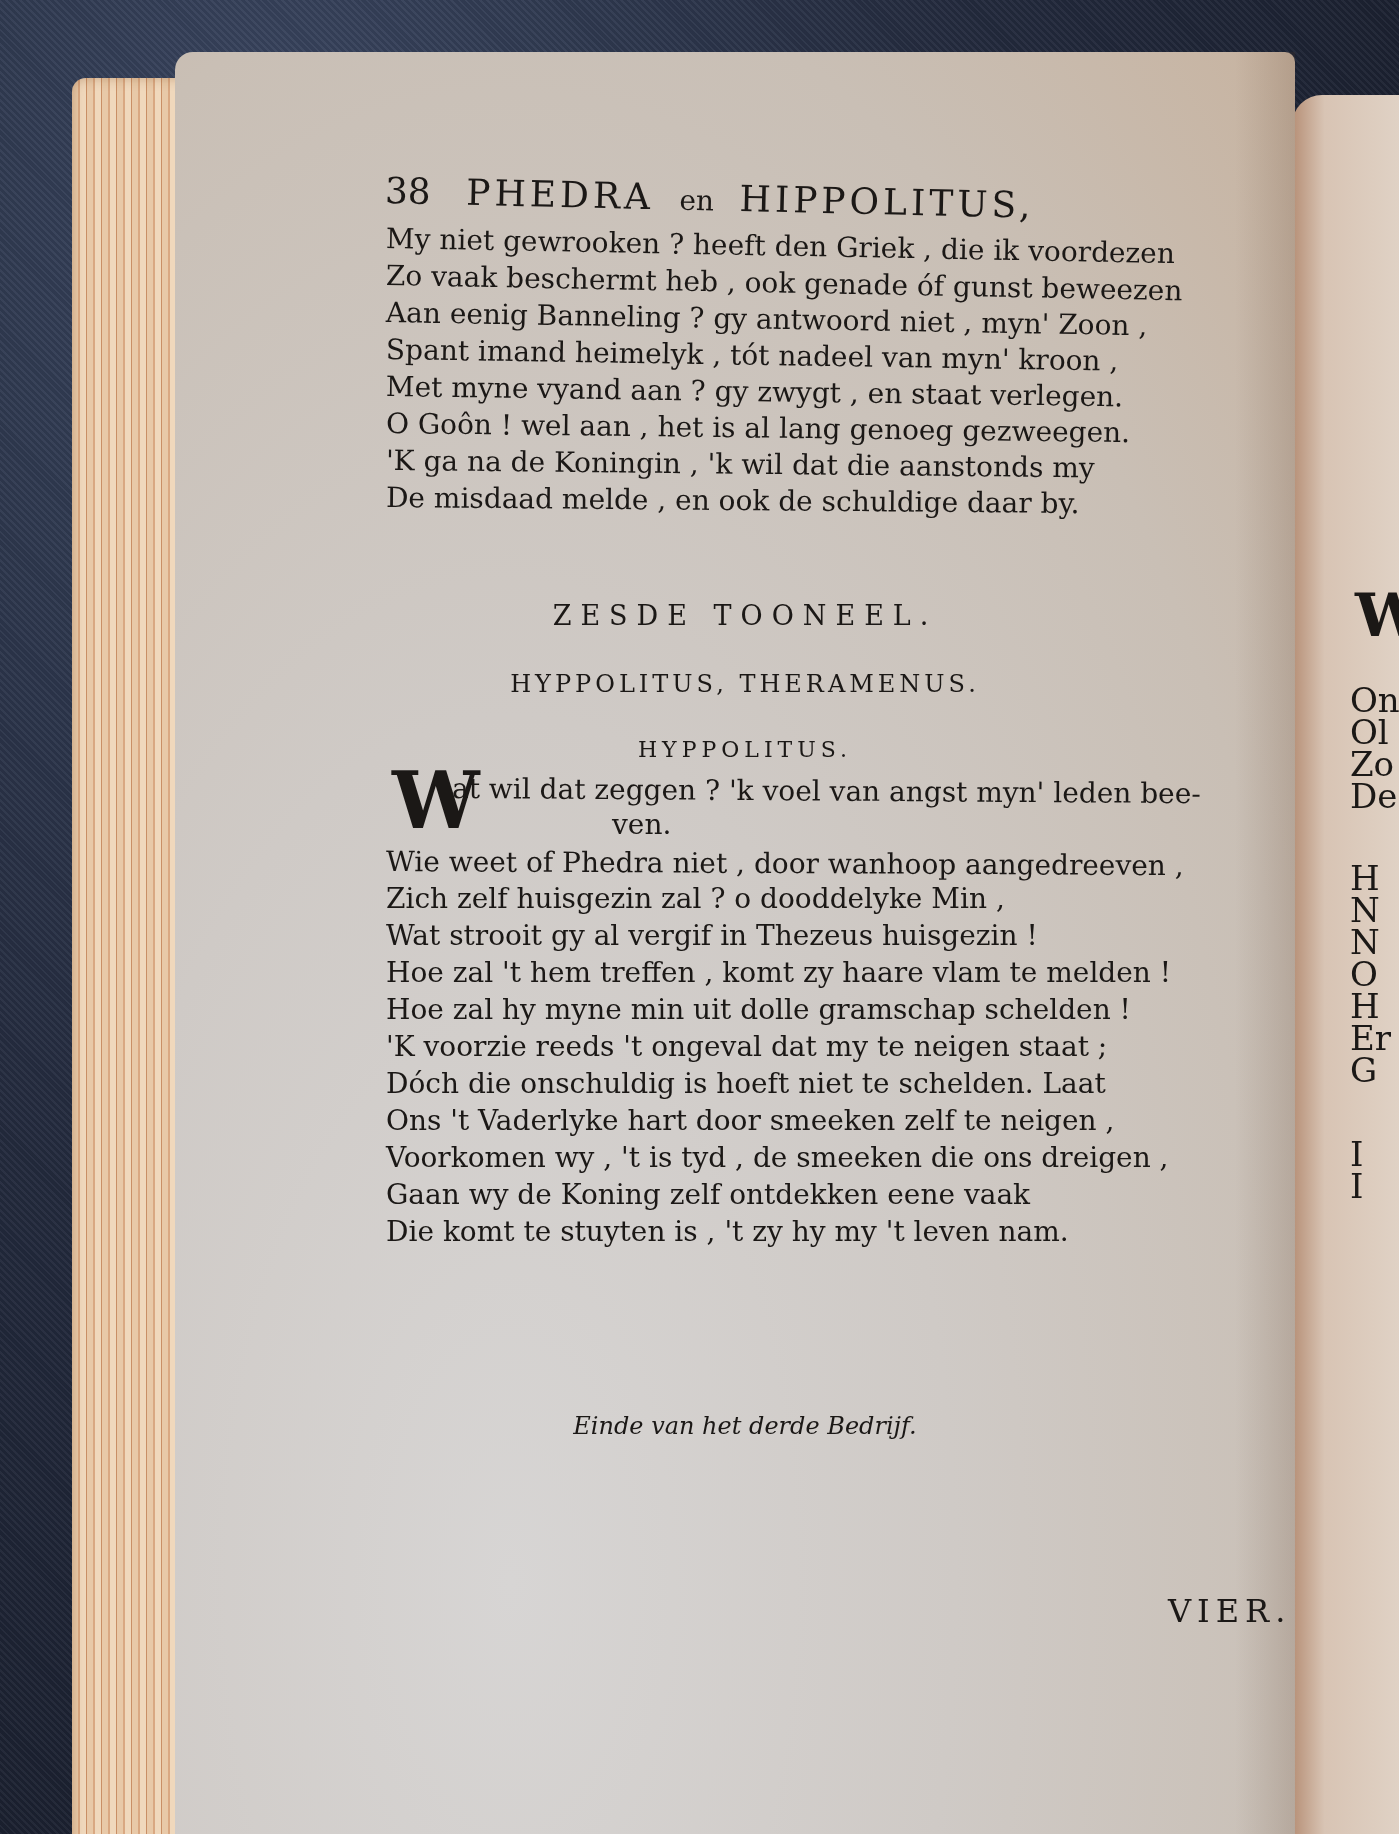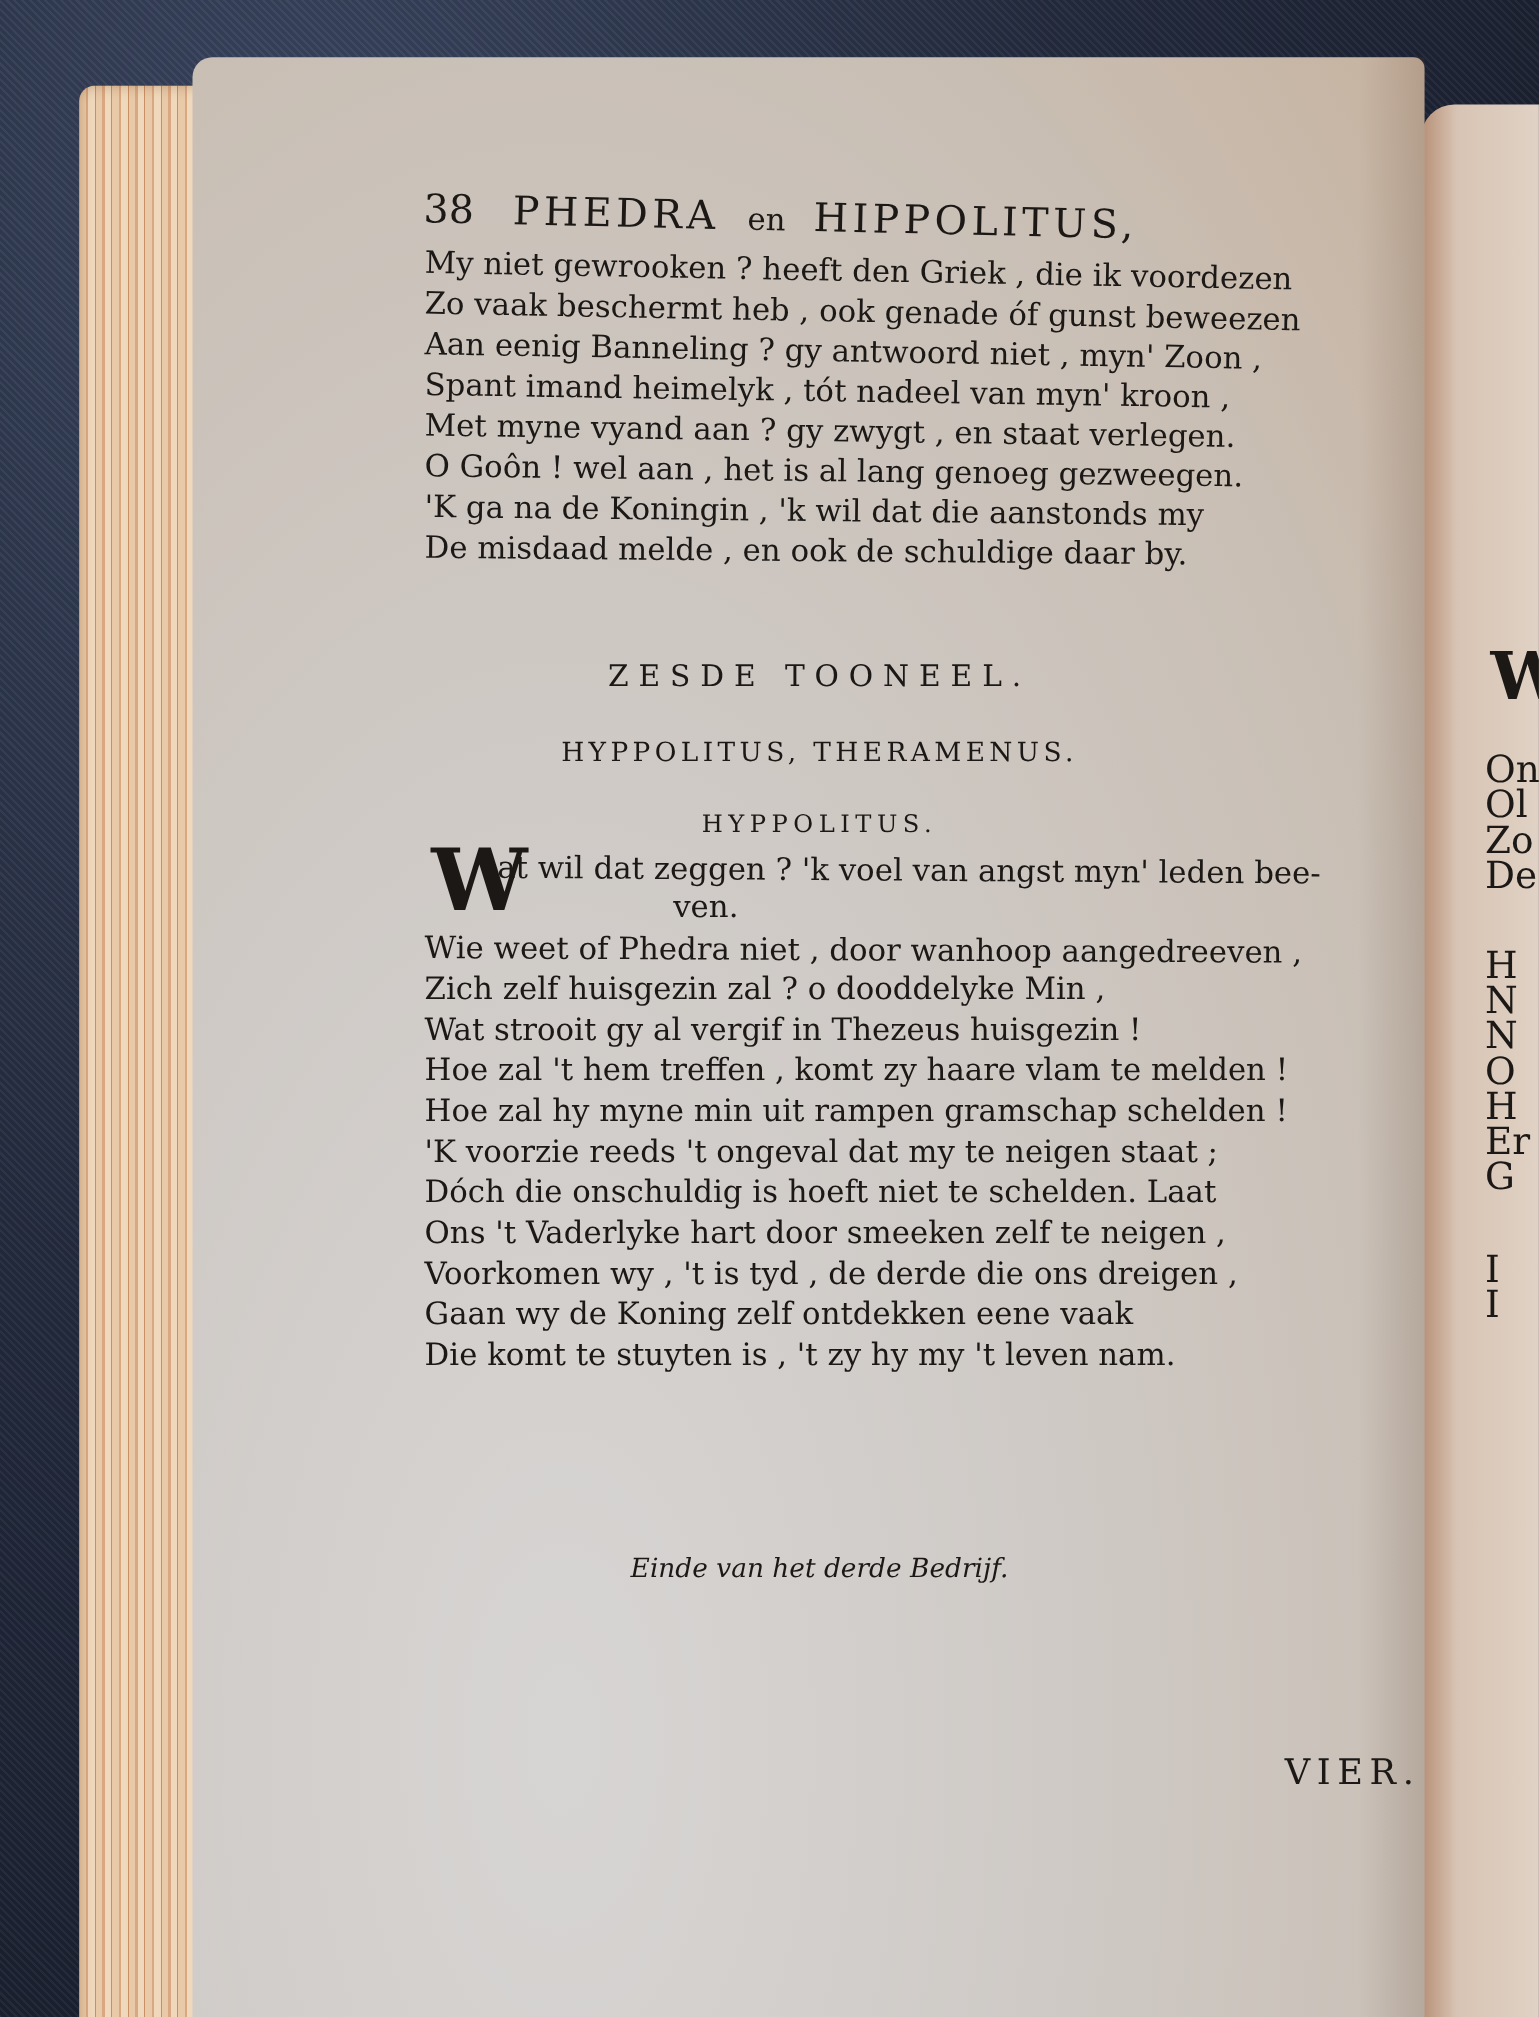--- a/index.html
+++ b/index.html
@@ -83,25 +83,25 @@
 
 <div class="dropcap">W</div>
 
 <div>
   <div class="verse" style="left:452px;top:772px;transform:rotate(0.4deg)">at wil dat zeggen ? 'k voel van angst myn' leden bee-</div>
   <div class="verse" style="left:612px;top:808px">ven.</div>
   <div class="verse" style="top:845px;transform:rotate(0.3deg)">Wie weet of Phedra niet , door wanhoop aangedreeven ,</div>
   <div class="verse" style="top:882px">Zich zelf huisgezin zal ? o dooddelyke Min ,</div>
   <div class="verse" style="top:919px">Wat strooit gy al vergif in Thezeus huisgezin !</div>
   <div class="verse" style="top:956px">Hoe zal 't hem treffen , komt zy haare vlam te melden !</div>
-  <div class="verse" style="top:993px">Hoe zal hy myne min uit rampen gramschap schelden !</div>
+  <div class="verse" style="top:993px">Hoe zal hy myne min uit dolle gramschap schelden !</div>
   <div class="verse" style="top:1030px">'K voorzie reeds 't ongeval dat my te neigen staat ;</div>
   <div class="verse" style="top:1067px">Dóch die onschuldig is hoeft niet te schelden. Laat</div>
   <div class="verse" style="top:1104px">Ons 't Vaderlyke hart door smeeken zelf te neigen ,</div>
-  <div class="verse" style="top:1141px">Voorkomen wy , 't is tyd , de derde die ons dreigen ,</div>
+  <div class="verse" style="top:1141px">Voorkomen wy , 't is tyd , de smeeken die ons dreigen ,</div>
   <div class="verse" style="top:1178px">Gaan wy de Koning zelf ontdekken eene vaak</div>
   <div class="verse" style="top:1215px">Die komt te stuyten is , 't zy hy my 't leven nam.</div>
 </div>
 
 <div class="txt end-act">Einde van het derde Bedrijf.</div>
 <div class="txt catchword">VIER.</div>
 
 <div class="rp-big">W</div>
 <div>
   <div class="rp-line" style="top:680px">On</div>

